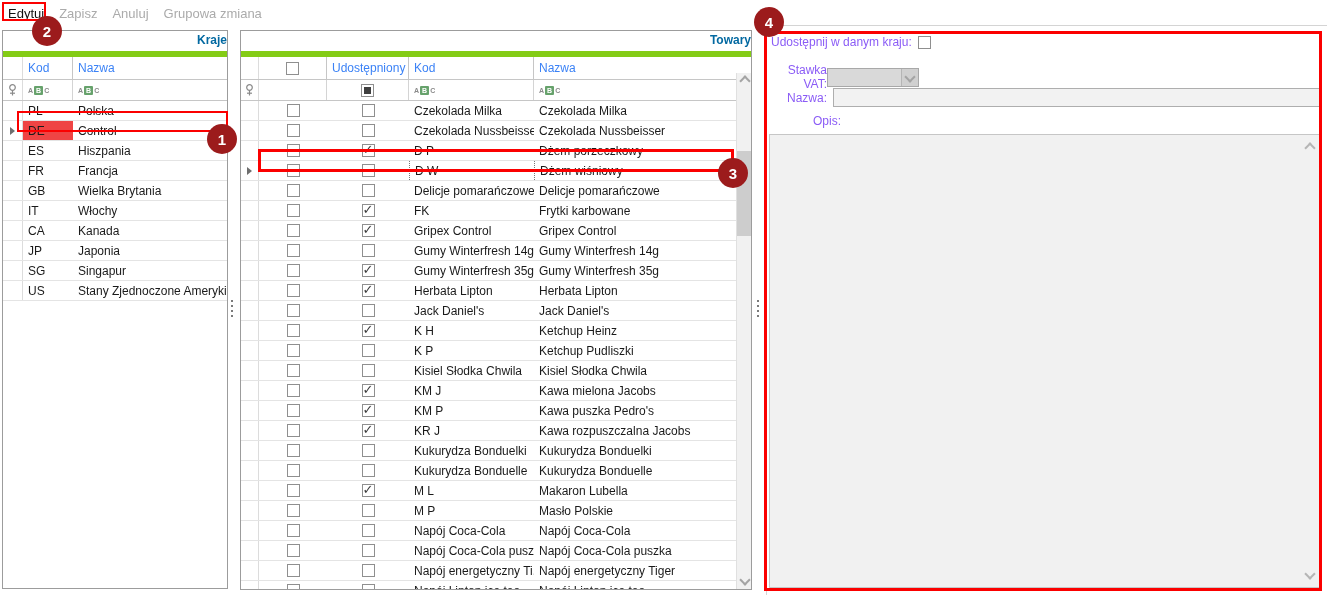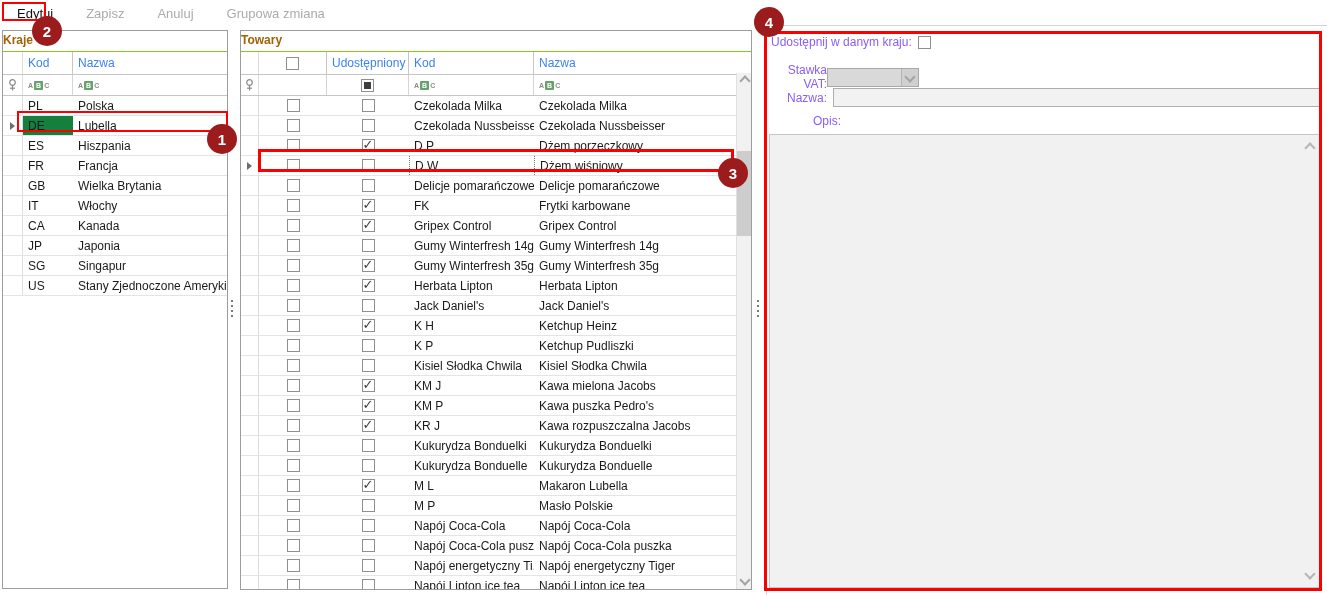--- a/index.html
+++ b/index.html
@@ -2,28 +2,28 @@
 <html><head>
 <meta charset="utf-8">
 <style>
   html,body{margin:0;padding:0;background:#fff;}
   #app{position:relative;width:1327px;height:595px;background:#fff;overflow:hidden;
        font-family:"Liberation Sans","DejaVu Sans",sans-serif;font-size:12px;color:#1a1a1a;}
 
   
   .toolbar{position:absolute;left:0;top:0;width:100%;height:26px;display:flex;align-items:center;
            padding-left:5px;gap:9px;background:#fff;}
-  .tb-btn{font-size:13px;padding:2px 12px;cursor:default;white-space:nowrap;}
+  .tb-btn{font-size:13px;padding:2px 3px;cursor:default;white-space:nowrap;}
   .tb-btn.disabled{color:#ababab;}
   .tb-btn.enabled{color:#111;}
 
   
   .grid{position:absolute;background:#fff;border:1px solid #9c9c9c;box-sizing:border-box;overflow:hidden;}
-  .grid-title{height:20px;line-height:19px;text-align:left;font-weight:bold;color:#a16207;
-              border-bottom:1px solid #84cc16;}
+  .grid-title{height:20px;line-height:19px;text-align:right;font-weight:bold;color:#0369a1;
+              border-bottom:6px solid #84cc16;}
   .hdr-row{display:flex;height:22px;border-bottom:1px solid #c6c6c6;align-items:center;}
   .flt-row{display:flex;height:20px;border-bottom:1px solid #c6c6c6;align-items:center;}
   .hdr-cell,.flt-cell{height:100%;display:flex;align-items:center;box-sizing:border-box;}
   .hdr-cell{border-right:1px solid #c6c6c6;padding-left:5px;color:#3b82f6;}
   .hdr-cell:last-child{border-right:none;}
   .flt-cell{border-right:1px solid #d4d4d4;padding-left:5px;}
   .flt-cell:last-child{border-right:none;}
   .rows{position:relative;}
   .g-row{display:flex;height:20px;border-bottom:1px solid #e4e4e4;align-items:center;box-sizing:border-box;background:#fff;}
   .cell{height:100%;display:flex;align-items:center;box-sizing:border-box;padding-left:5px;overflow:hidden;
@@ -43,21 +43,21 @@
 
   
   .chev{width:6px;height:6px;border-right:2px solid #a4a4a4;border-bottom:2px solid #a4a4a4;display:inline-block;}
   .chev.up{transform:rotate(-135deg);}
   .chev.down{transform:rotate(45deg);}
 
   
   #grid-kraje{left:2px;top:30px;width:226px;height:559px;}
   #grid-kraje .col-kod{width:50px;flex:none;}
   #grid-kraje .col-nazwa{flex:1;}
-  .sel-cell{background:#15803d;}
+  .sel-cell{background:#ef4444;}
 
   
   #grid-towary{left:240px;top:30px;width:512px;height:560px;}
   #grid-towary .ind-cell{width:18px;}
   #grid-towary .col-sel{width:68px;flex:none;justify-content:center;padding-left:0;}
   #grid-towary .col-udo{width:82px;flex:none;}
   #grid-towary .col-udo.center{justify-content:center;padding-left:0;}
   #grid-towary .col-kod{width:125px;flex:none;}
   #grid-towary .col-nazwa{flex:1;}
   #grid-towary .hdr-row,#grid-towary .flt-row,#grid-towary .g-row{width:497px;}
@@ -150,21 +150,21 @@
         <div class="g-row">
           <div class="cell ind-cell"></div>
           <div class="cell col-kod">PL</div>
           <div class="cell col-nazwa">Polska</div>
         </div>
         <div class="g-row">
           <div class="cell ind-cell">
             <div class="tri"></div>
           </div>
           <div class="cell col-kod sel-cell">DE</div>
-          <div class="cell col-nazwa">Lubella</div>
+          <div class="cell col-nazwa">Control</div>
         </div>
         <div class="g-row">
           <div class="cell ind-cell"></div>
           <div class="cell col-kod">ES</div>
           <div class="cell col-nazwa">Hiszpania</div>
         </div>
         <div class="g-row">
           <div class="cell ind-cell"></div>
           <div class="cell col-kod">FR</div>
           <div class="cell col-nazwa">Francja</div>

